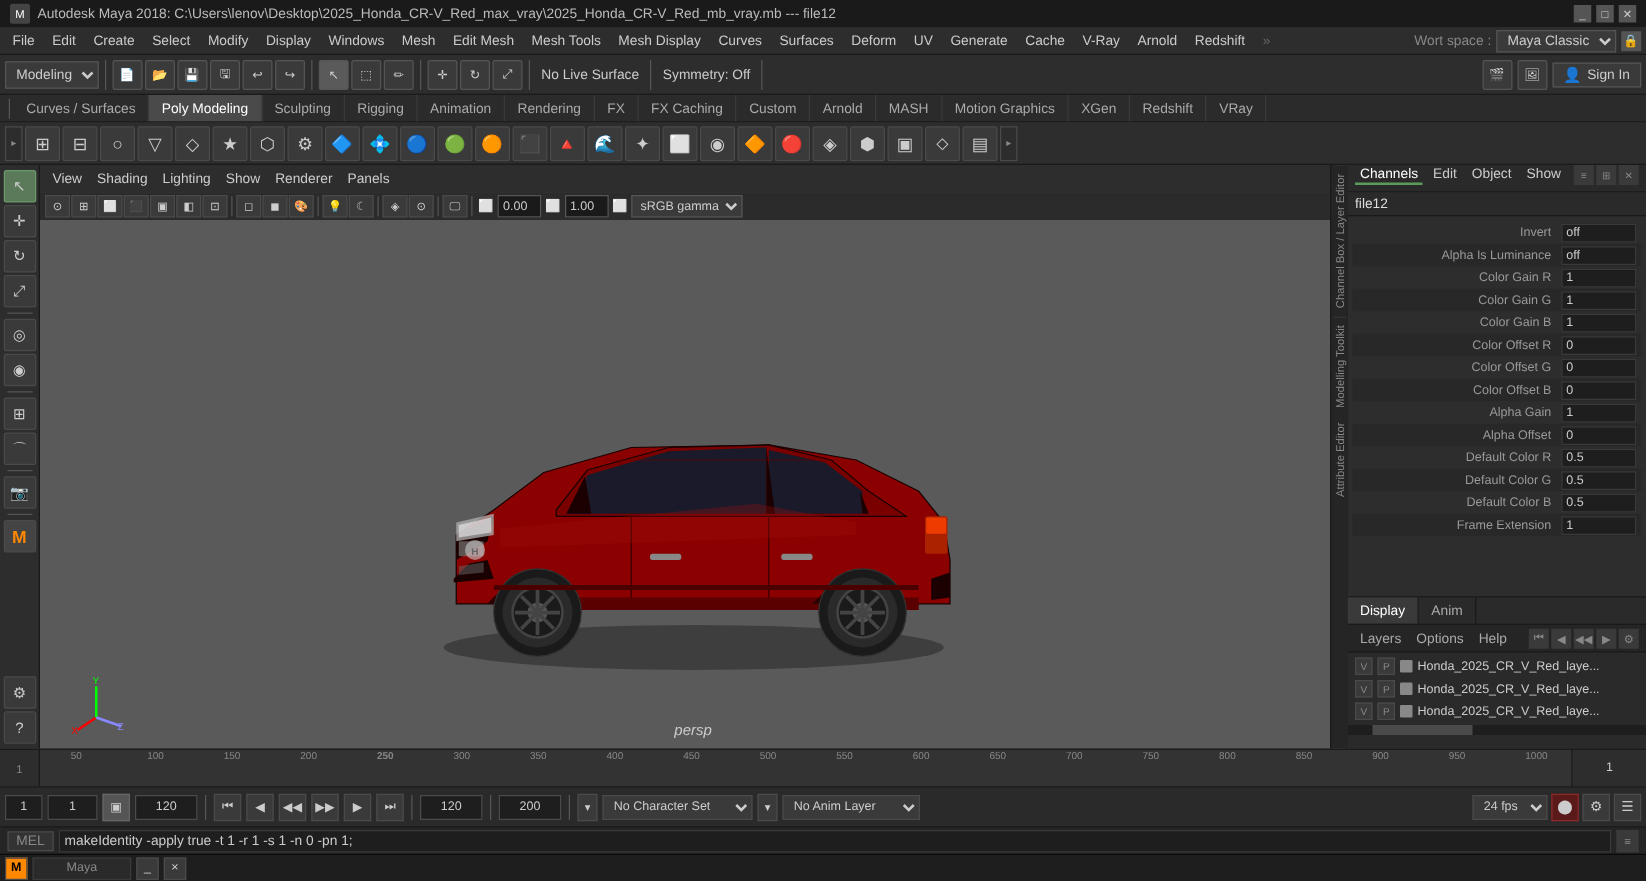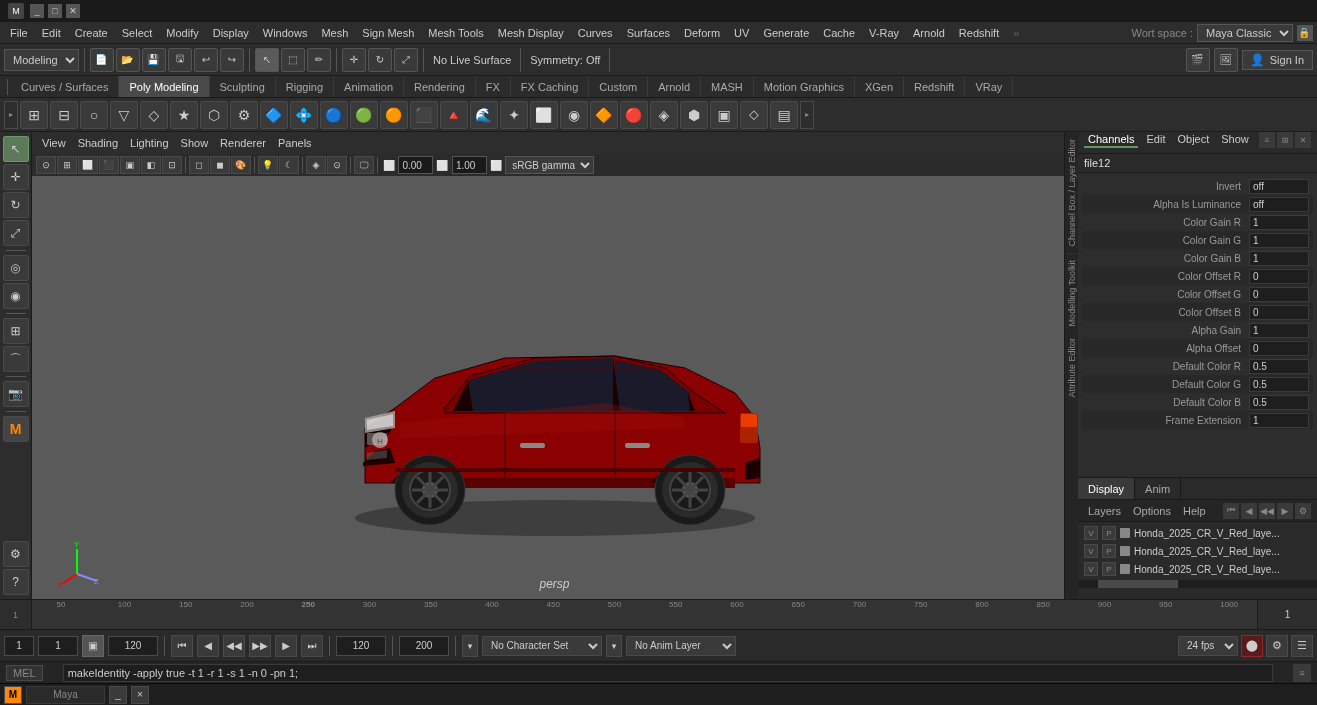--- a/index.html
+++ b/index.html
@@ -493,21 +493,21 @@
       font-size: 11px; color: #ccc;
     }
 
     
     #mel-bar {
       height: 22px;
       background: #252525;
       display: flex;
       align-items: center;
       padding: 0 6px;
-      gap: 20px;
+      gap: 4px;
       border-top: 1px solid #1a1a1a;
     }
     .mel-label {
       font-size: 11px;
       color: #888;
       background: #333;
       padding: 1px 6px;
       border: 1px solid #4a4a4a;
       cursor: pointer;
     }
@@ -616,37 +616,38 @@
       margin-left: 20px;
     }
   </style>
 </head>
 <body>
 
 <div id="app">
 
   <div id="title-bar">
     <div class="title-icon">M</div>
+    <span class="title-text">Autodesk Maya 2018: C:\Users\lenov\Desktop\2025_Honda_CR-V_Red_max_vray\2025_Honda_CR-V_Red_mb_vray.mb  ---  file12</span>
     <div class="window-controls">
       <button class="win-btn">_</button>
       <button class="win-btn">□</button>
       <button class="win-btn">✕</button>
     </div>
   </div>
 
   <div id="menu-bar">
     <span class="menu-item">File</span>
     <span class="menu-item">Edit</span>
     <span class="menu-item">Create</span>
     <span class="menu-item">Select</span>
     <span class="menu-item">Modify</span>
     <span class="menu-item">Display</span>
     <span class="menu-item">Windows</span>
     <span class="menu-item">Mesh</span>
-    <span class="menu-item">Sign Mesh</span>
+    <span class="menu-item">Edit Mesh</span>
     <span class="menu-item">Mesh Tools</span>
     <span class="menu-item">Mesh Display</span>
     <span class="menu-item">Curves</span>
     <span class="menu-item">Surfaces</span>
     <span class="menu-item">Deform</span>
     <span class="menu-item">UV</span>
     <span class="menu-item">Generate</span>
     <span class="menu-item">Cache</span>
     <span class="menu-item">V-Ray</span>
     <span class="menu-item">Arnold</span>

